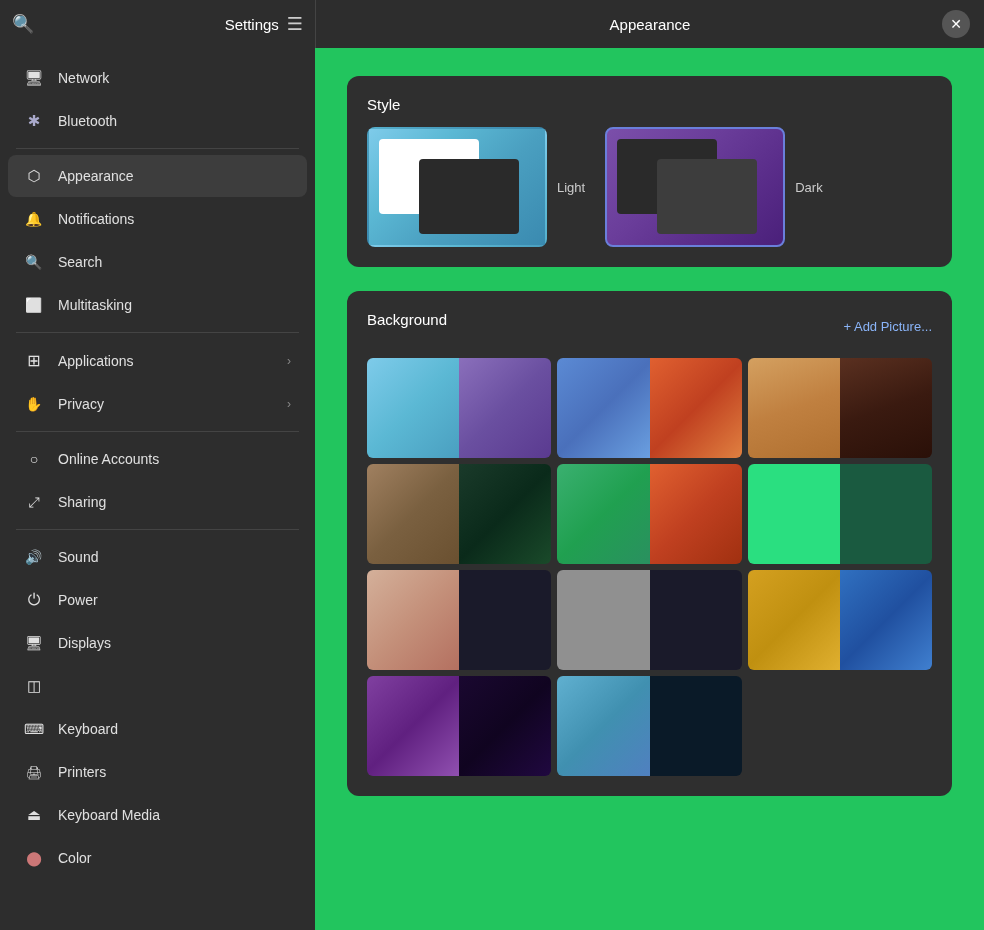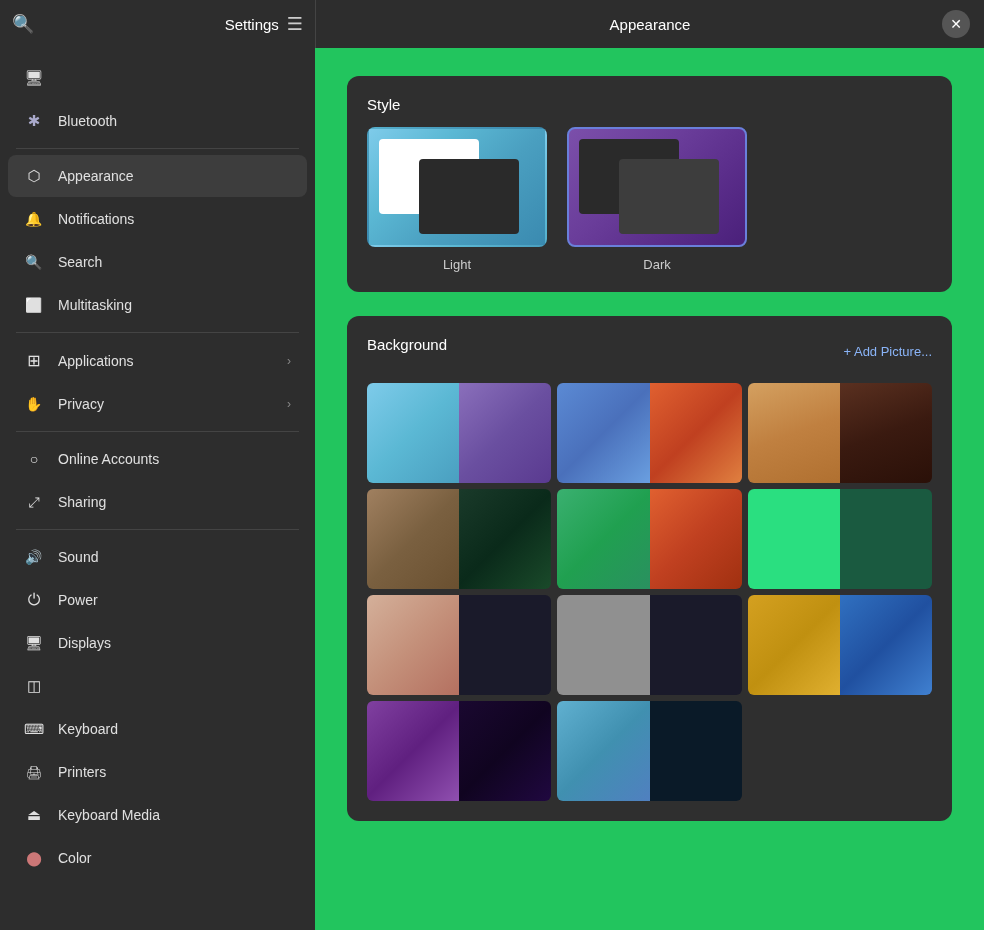--- a/index.html
+++ b/index.html
@@ -143,21 +143,21 @@
       border-radius: 12px;
       padding: 20px;
       margin-bottom: 24px;
     }
     .style-options {
       display: flex;
       gap: 20px;
     }
     .style-option {
       display: flex;
-      flex-direction: column;
+      flex-direction: row;
       align-items: center;
       gap: 10px;
       cursor: pointer;
     }
     .style-preview {
       width: 180px;
       height: 120px;
       border-radius: 8px;
       overflow: hidden;
       position: relative;
@@ -304,20 +304,21 @@
       <div class="close-btn">✕</div>
     </div>
   </div>
 
   <div class="content">
 
     <div class="sidebar">
 
       <div class="sidebar-item">
         <span class="icon icon-network"></span>
+        <span class="label">Network</span>
       </div>
 
       <div class="sidebar-item">
         <span class="icon icon-bluetooth"></span>
         <span class="label">Bluetooth</span>
       </div>
 
       <div class="sidebar-separator"></div>
 
       <div class="sidebar-item active">

